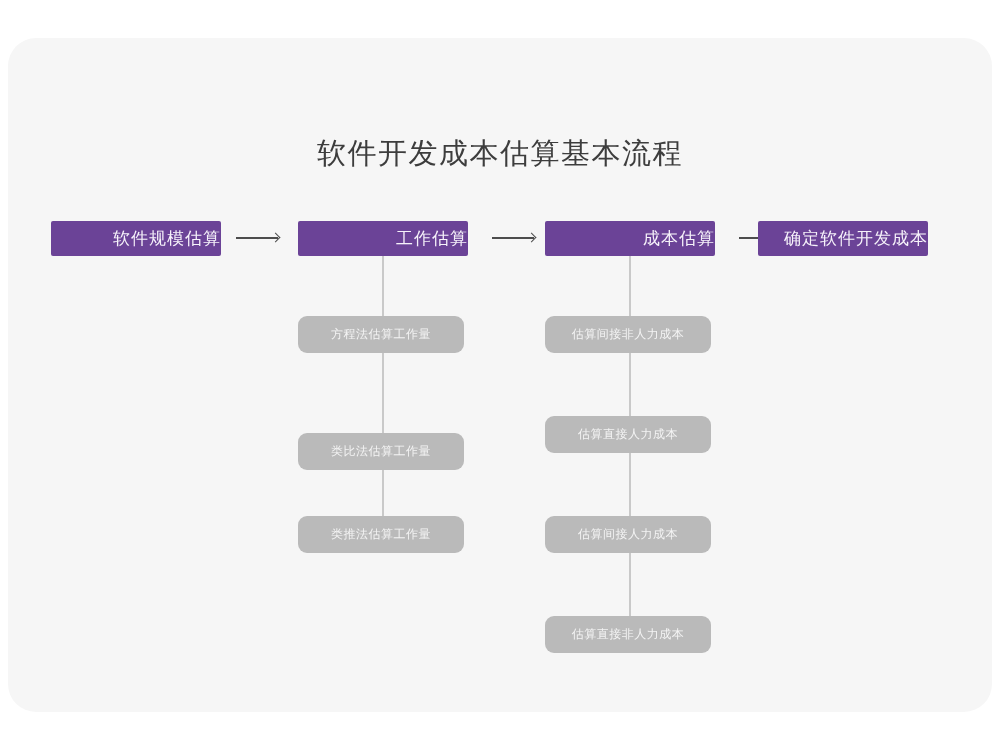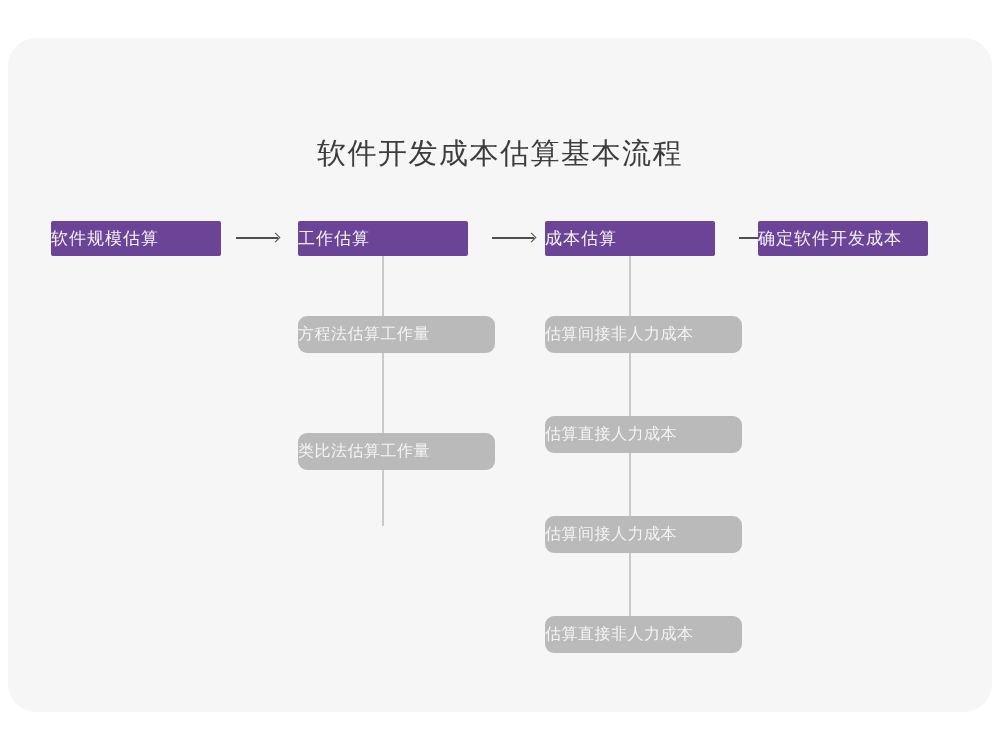--- a/index.html
+++ b/index.html
@@ -25,34 +25,34 @@
     font-weight: 400;
     letter-spacing: 1.5px;
     color: var(--title-text, #3d3d3d);
   }
   .main-box {
     position: absolute;
     top: 183px;
     width: 170px; height: 35px;
     background: var(--primary-box-bg, #6b4397);
     border-radius: 2px;
-    display: flex; align-items: center; justify-content: flex-start;
+    display: flex; align-items: center; justify-content: flex-end;
     color: var(--primary-box-text, #f6f2fa);
     font-size: 17px;
     letter-spacing: 1px;
     z-index: 2;
   }
   .sub-box {
     position: absolute;
-    width: 197px; height: 37px;
+    width: 166px; height: 37px;
     background: var(--sub-box-bg, #bababa);
     border-radius: 9px;
-    display: flex; align-items: center; justify-content: flex-start;
+    display: flex; align-items: center; justify-content: center;
     color: var(--sub-box-text, #f4f4f4);
-    font-size: 16px;
+    font-size: 12px;
     letter-spacing: 0.5px;
     z-index: 2;
   }
   .connector {
     position: absolute;
     width: 2px;
     background: var(--connector, #c9c9c9);
     z-index: 1;
   }
   .arrow {
@@ -116,20 +116,23 @@
   <div class="main-box" style="left: 750px;">
     <span>确定软件开发成本</span>
   </div>
 
   <div class="sub-box" style="left: 290px; top: 278px;">
     <span>方程法估算工作量</span>
   </div>
   <div class="sub-box" style="left: 290px; top: 395px;">
     <span>类比法估算工作量</span>
   </div>
+  <div class="sub-box" style="left: 290px; top: 478px;">
+    <span>类推法估算工作量</span>
+  </div>
 
   <div class="sub-box" style="left: 537px; top: 278px;">
     <span>估算间接非人力成本</span>
   </div>
   <div class="sub-box" style="left: 537px; top: 378px;">
     <span>估算直接人力成本</span>
   </div>
   <div class="sub-box" style="left: 537px; top: 578px;">
     <span>估算直接非人力成本</span>
   </div>

